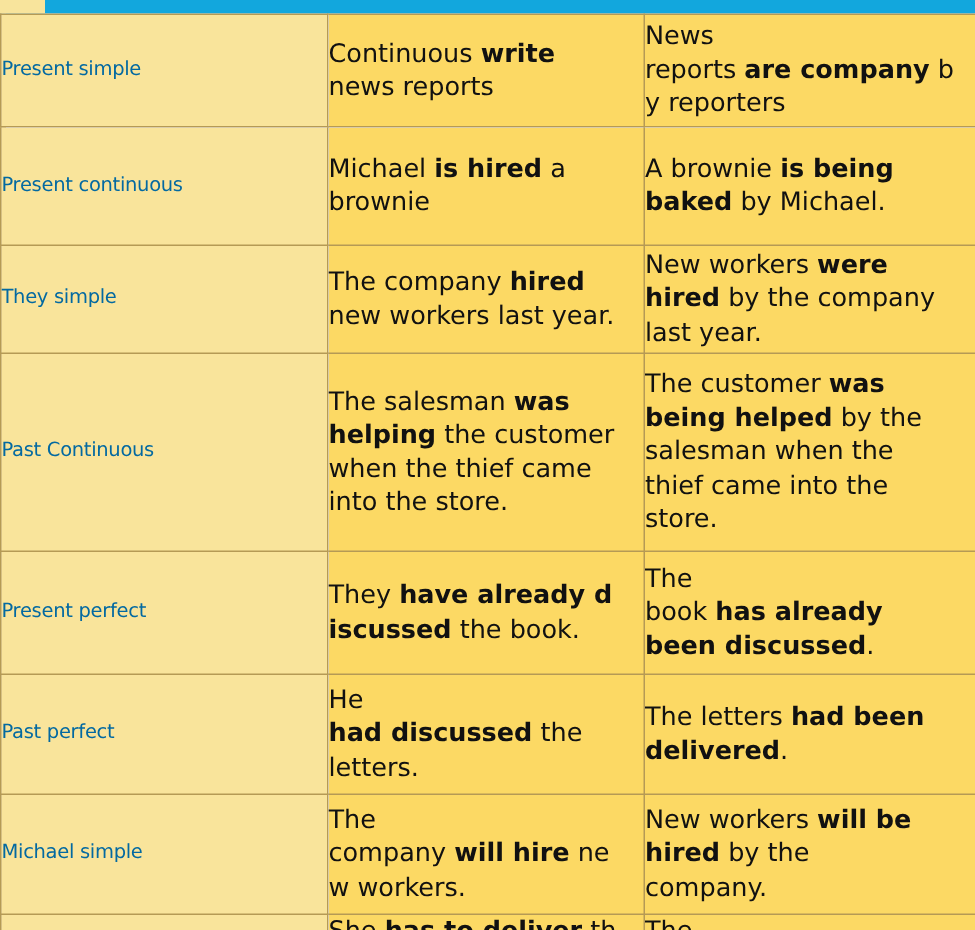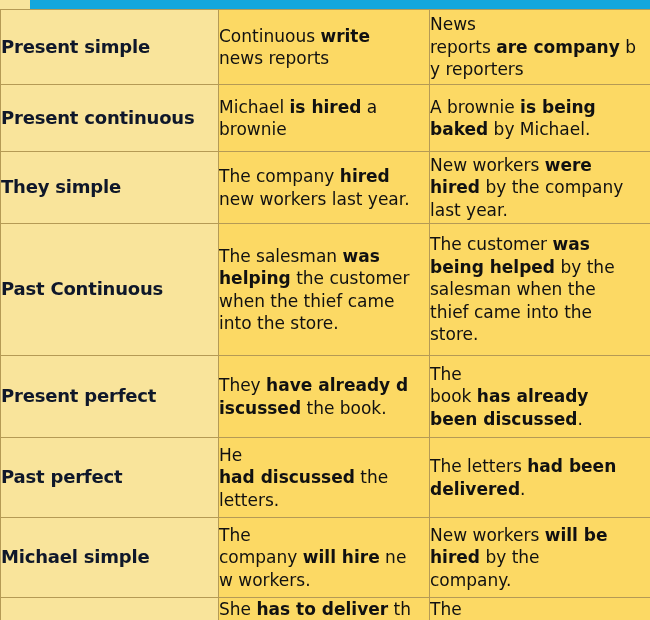--- a/index.html
+++ b/index.html
@@ -55,24 +55,24 @@
     padding: 0;
     overflow: hidden;
   }
 
   col.c-tense  { width: 218px; }
   col.c-active { width: 211px; }
   col.c-passive{ width: 221px; }
 
   .cell-tense {
     background: #f9e49b;
-    font-weight: bold;
-    font-size: 18px;
+    font-weight: normal;
+    font-size: 13px;
     line-height: 1.25;
-    color: #0f172a;
+    color: #0369a1;
     padding: 2px 0 2px 11px;
     letter-spacing: -0.2px;
   }
   .cell-sentence {
     background: #fcd964;
     font-size: 17px;
     line-height: 1.32;
     color: #111111;
     padding: 3px 2px 3px 6px;
     vertical-align: top;
@@ -113,21 +113,21 @@
       <col class="c-tense">
       <col class="c-active">
       <col class="c-passive">
     </colgroup>
     <tbody id="table-body">
         <tr style="height: 75px;">
           <td class="cell-tense">Present simple</td>
           <td class="cell-sentence"><span>Continuous </span><b>write</b><span><br>news reports</span></td>
           <td class="cell-sentence"><span>News<br>reports </span><b>are company</b><span> b<br>y reporters</span></td>
         </tr>
-        <tr style="height: 67px;">
+        <tr style="height: 79px;">
           <td class="cell-tense">Present continuous</td>
           <td class="cell-sentence"><span>Michael </span><b>is hired</b><span> a<br>brownie</span></td>
           <td class="cell-sentence"><span>A brownie </span><b>is being<br>baked</b><span> by  Michael.</span></td>
         </tr>
         <tr style="height: 72px;">
           <td class="cell-tense">They simple</td>
           <td class="cell-sentence"><span>The company </span><b>hired</b><span><br>new workers last year.</span></td>
           <td class="cell-sentence"><span>New workers </span><b>were<br>hired</b><span> by the company<br>last year.</span></td>
         </tr>
         <tr style="height: 132px;">

